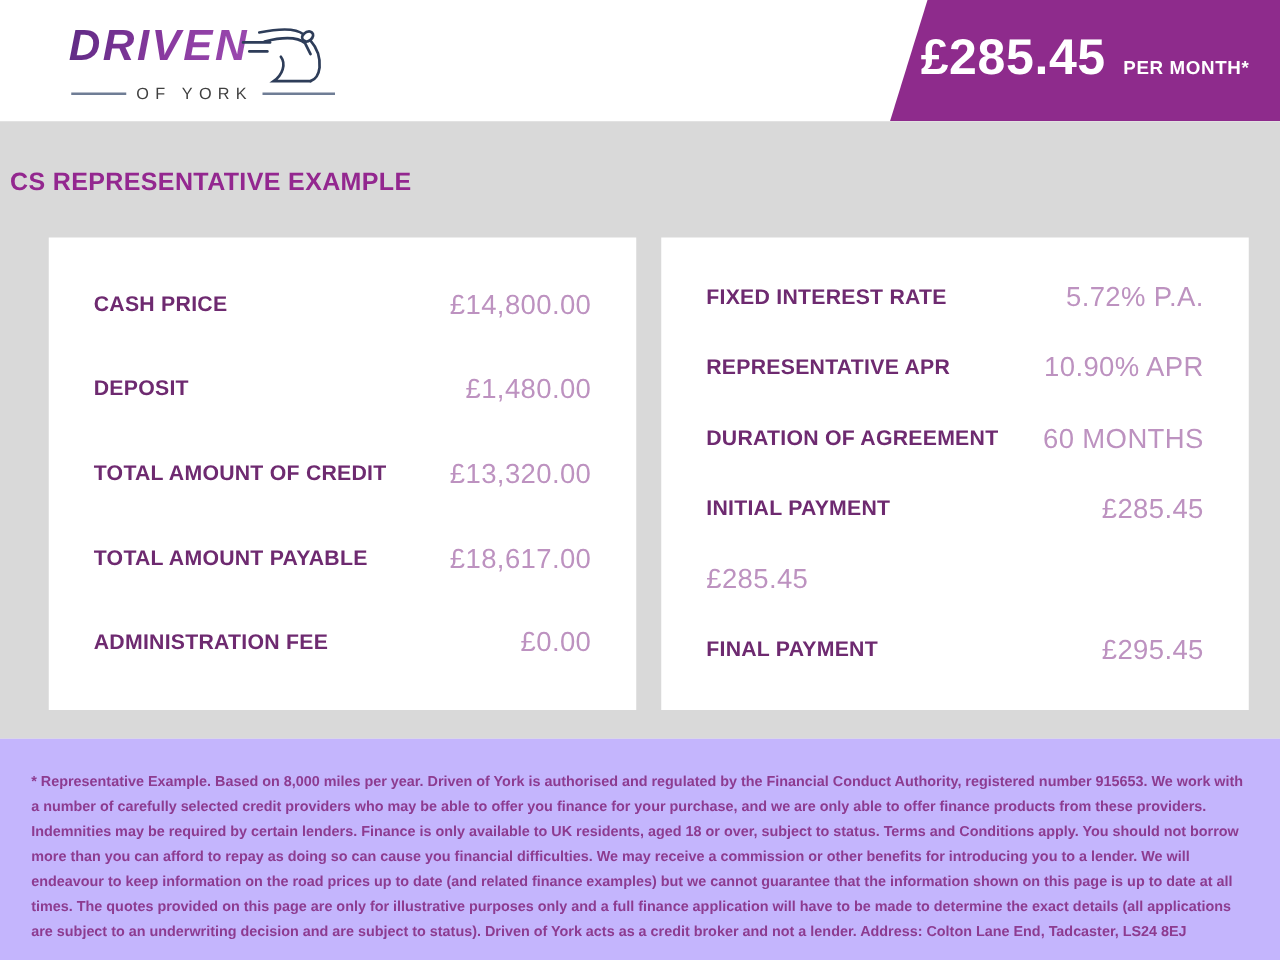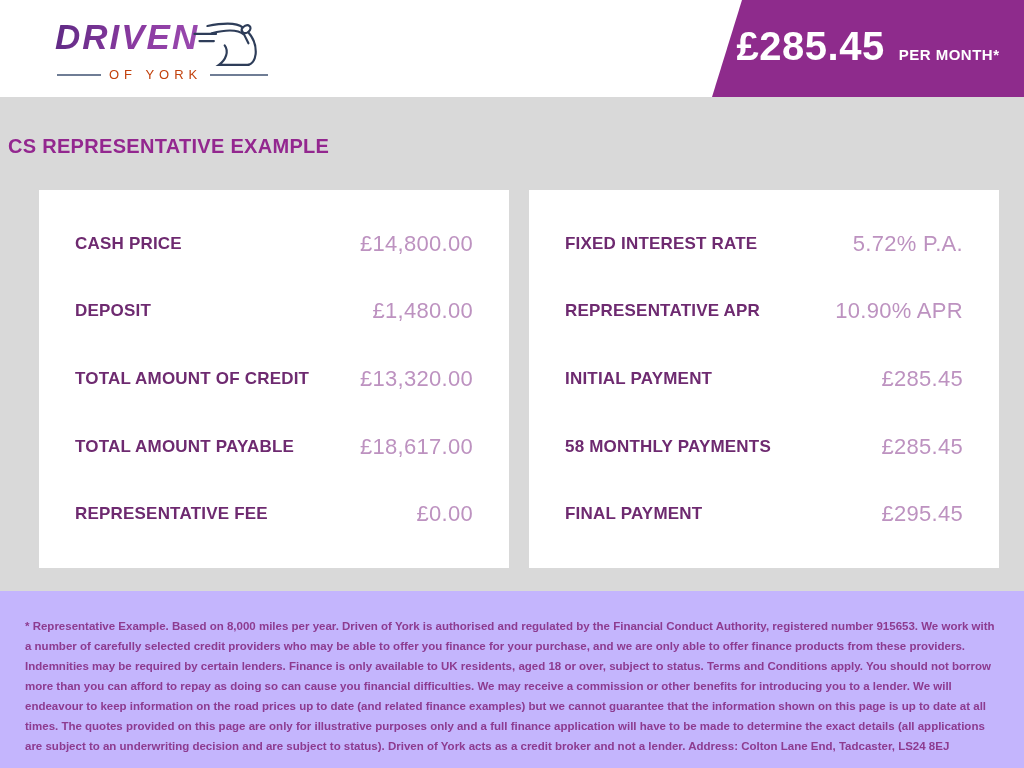--- a/index.html
+++ b/index.html
@@ -22,21 +22,21 @@
     background: linear-gradient(100deg, #5f2a84 0%, #8a3aa0 55%, #9b4ab0 100%);
     -webkit-background-clip: text; background-clip: text;
     -webkit-text-fill-color: transparent; color: #7d3190;
   }
   .car-art { width: 72px; height: 58px; margin-left: -6px; margin-top: -2px; }
   .logo-sub-row { display: flex; align-items: center; justify-content: flex-start; margin-top: -6px; padding-left: 2px; }
   .logo-line { height: 2px; background: #6f7d95; }
   .logo-line.l { width: 44px; }
   .logo-line.r { width: 58px; }
   .brand-sub {
-    font-size: 13px; letter-spacing: 5px; color: #c2410c;
+    font-size: 13px; letter-spacing: 5px; color: #404040;
     padding: 0 8px; white-space: nowrap;
   }
 
   .price-banner {
     position: absolute; top: 0; right: 0; width: 312px; height: 97px;
     background: #8e2b8c;
     clip-path: polygon(30px 0, 100% 0, 100% 100%, 0 100%);
     display: flex; align-items: baseline; justify-content: center;
     padding-top: 24px; gap: 14px; color: #ffffff;
   }
@@ -116,40 +116,43 @@
         </div>
         <div class="row">
           <span class="row-label">TOTAL AMOUNT OF CREDIT</span>
           <span class="row-value">£13,320.00</span>
         </div>
         <div class="row">
           <span class="row-label">TOTAL AMOUNT PAYABLE</span>
           <span class="row-value">£18,617.00</span>
         </div>
         <div class="row">
-          <span class="row-label">REPRESENTATIVE FEE</span>
+          <span class="row-label">ADMINISTRATION FEE</span>
           <span class="row-value">£0.00</span>
         </div>
       </div>
 
       <div class="card">
         <div class="row">
           <span class="row-label">FIXED INTEREST RATE</span>
           <span class="row-value">5.72% P.A.</span>
         </div>
         <div class="row">
           <span class="row-label">REPRESENTATIVE APR</span>
           <span class="row-value">10.90% APR</span>
         </div>
         <div class="row">
+          <span class="row-label">DURATION OF AGREEMENT</span>
+          <span class="row-value">60 MONTHS</span>
+        </div>
+        <div class="row">
           <span class="row-label">INITIAL PAYMENT</span>
           <span class="row-value">£285.45</span>
         </div>
         <div class="row">
-          <span class="row-label">58 MONTHLY PAYMENTS</span>
           <span class="row-value">£285.45</span>
         </div>
         <div class="row">
           <span class="row-label">FINAL PAYMENT</span>
           <span class="row-value">£295.45</span>
         </div>
       </div>
 
     </div>
   </div>

